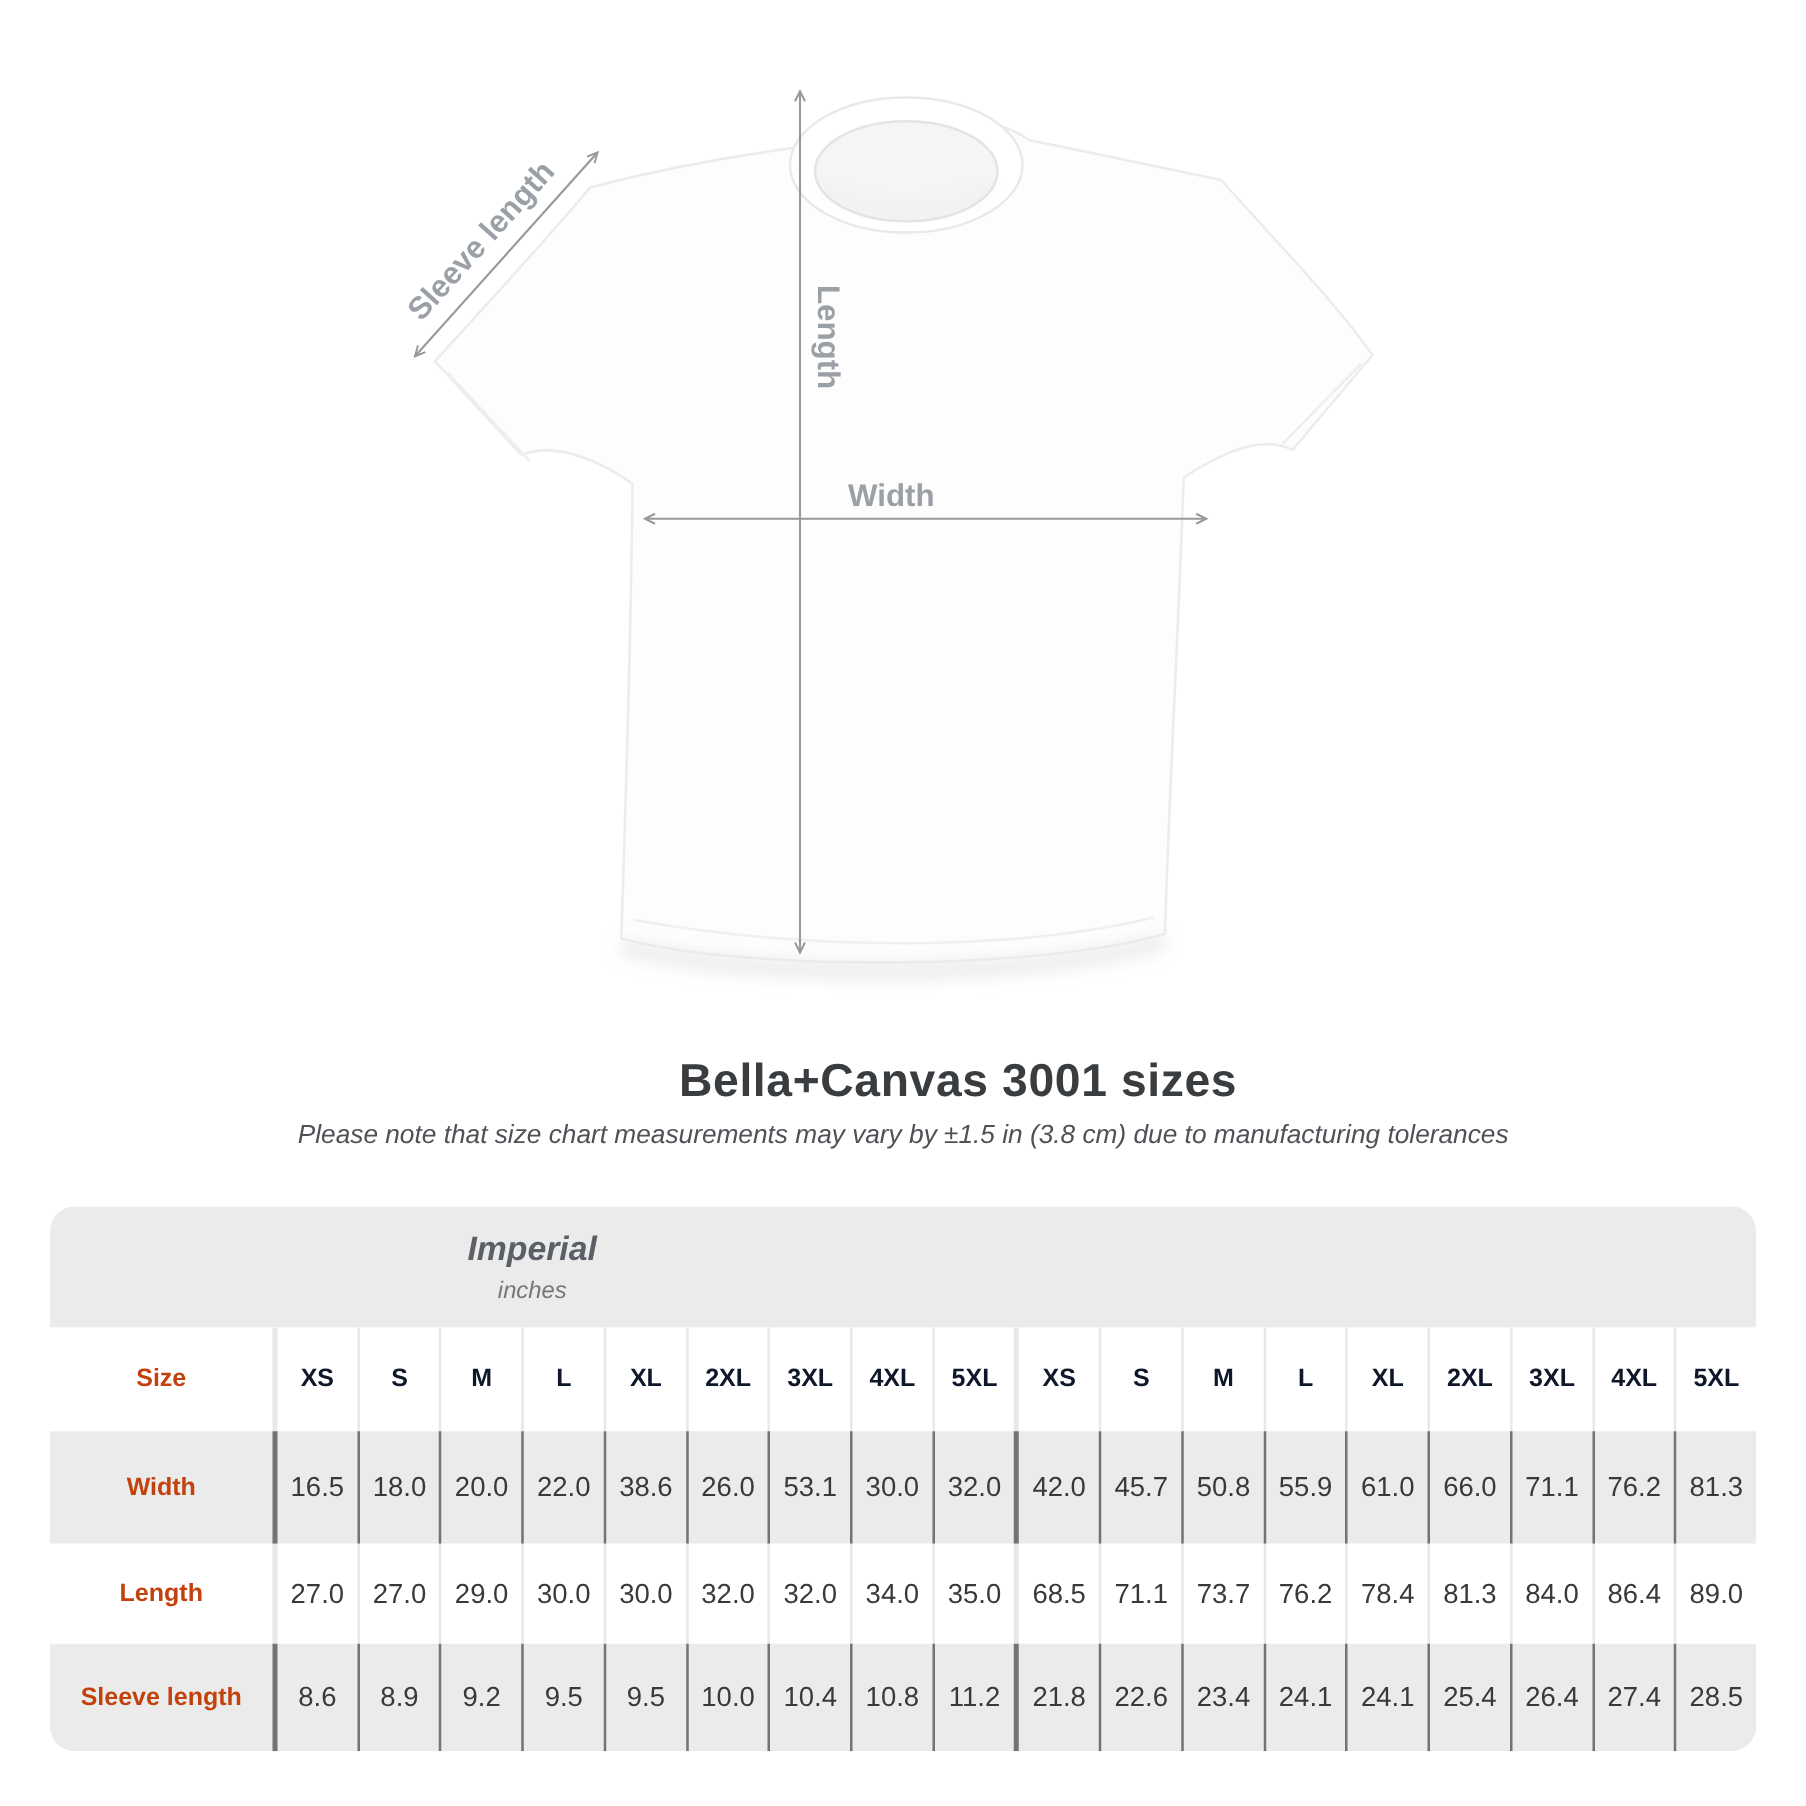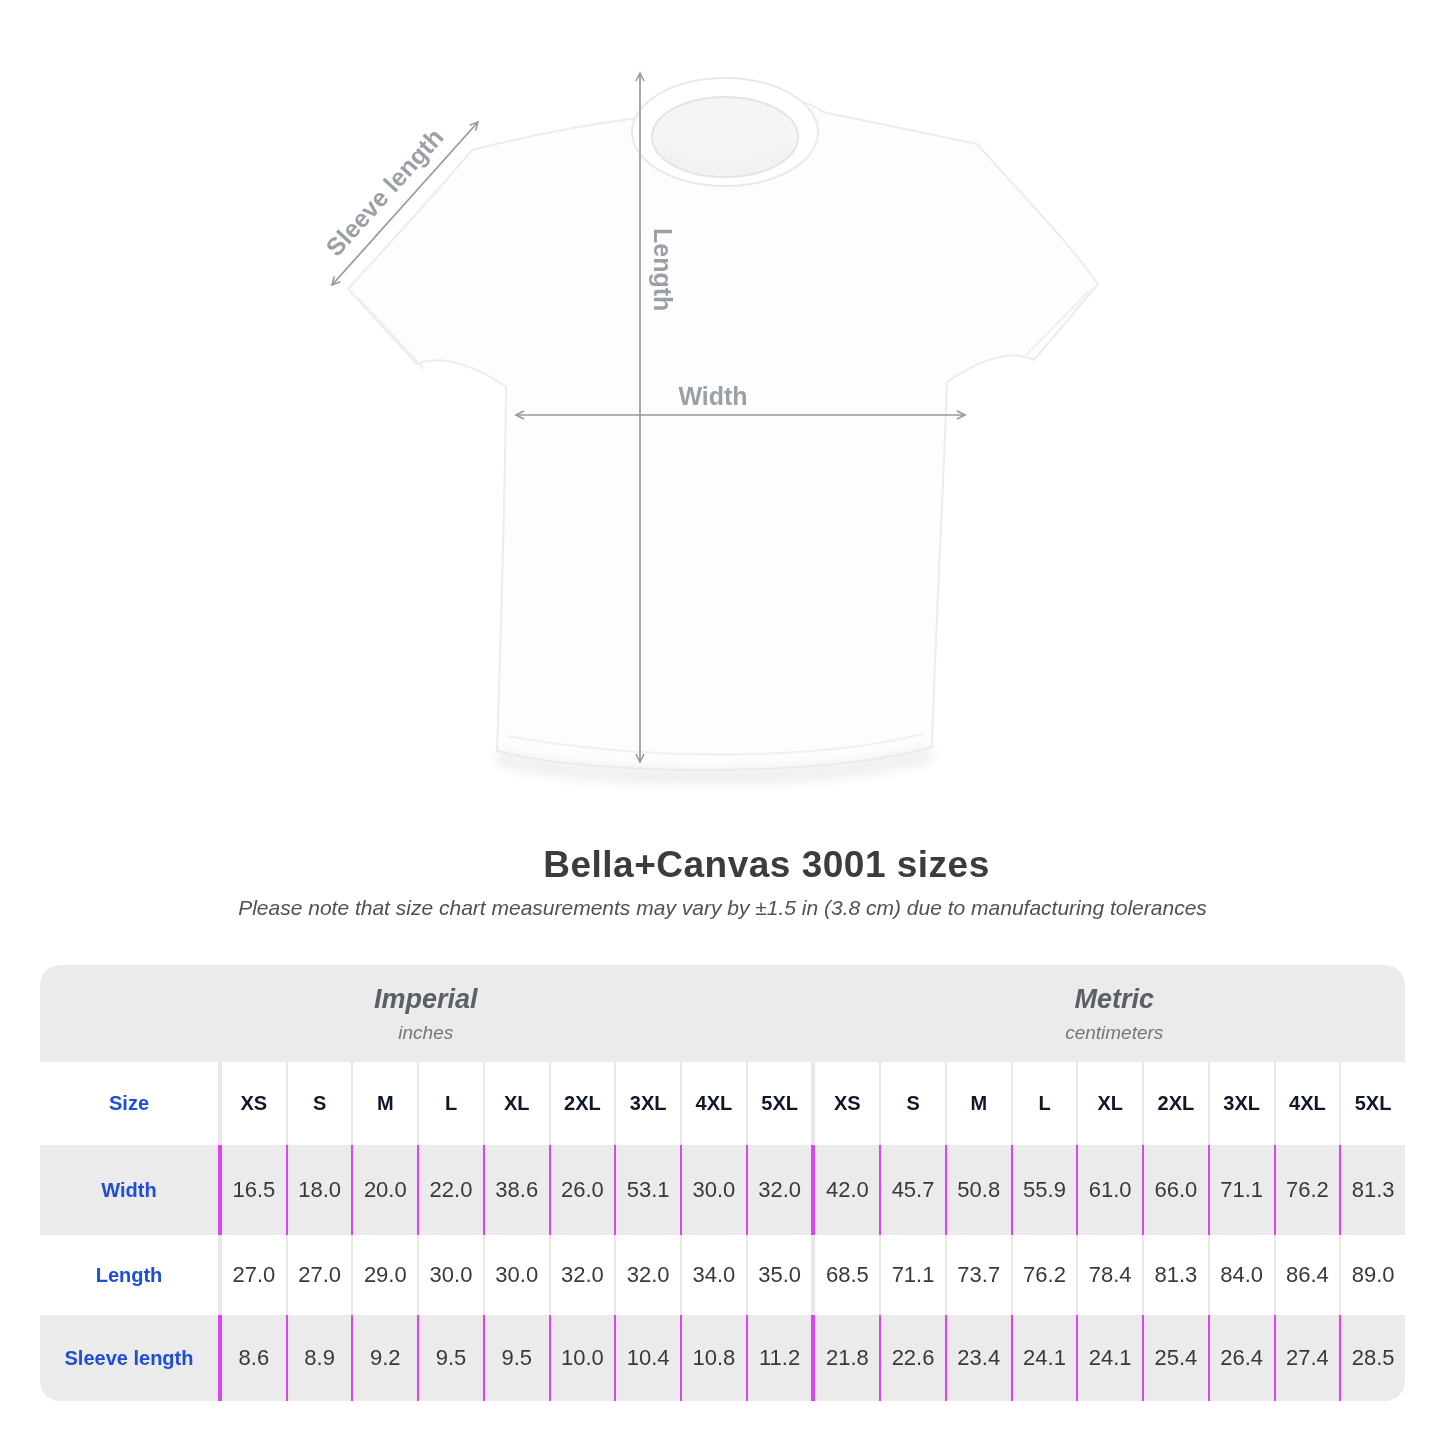--- a/index.html
+++ b/index.html
@@ -26,32 +26,32 @@
   .band{display:flex;height:97px;background:#ebebeb;gap:12px;}
   .band-sec{display:flex;flex-direction:column;align-items:center;justify-content:center;gap:7px;}
   .band-sec.imp{flex:0 0 calc(178px + (100% - 178px)/2);}
   .band-sec.met{flex:1;}
   .band-title{font-size:27px;font-weight:bold;font-style:italic;color:#5b6066;}
   .band-unit{font-size:19px;font-style:italic;color:#73777b;}
   .row{display:flex;}
   .row .c{flex:1;display:flex;align-items:center;justify-content:center;}
   .row .lab{
     flex:0 0 178px;display:flex;align-items:center;justify-content:center;
-    font-size:20px;font-weight:bold;color:#1d4ed8;
+    font-size:20px;font-weight:bold;color:#c2410c;
   }
   .row-size{height:83px;}
   .row-width{height:90px;}
   .row-length{height:80px;}
   .row-sleeve{height:86px;}
   .rw{background:#ffffff;}
   .rg{background:#ebebeb;}
   .c.h{font-size:20px;font-weight:bold;color:#0f172a;}
   .c.n{font-size:22px;color:#37393c;}
   .rw .c{border-left:2px solid #e8e8e8;}
-  .rg .c{border-left:2px solid #d946ef;}
+  .rg .c{border-left:2px solid #737373;}
   .rw .c.s,.rg .c.s{border-left-width:4px;}
   .rw .lab,.rg .lab{border-left:none;}
 </style>
 </head>
 <body>
 
 <div class="canvas">
 
   <svg class="diagram" viewBox="0 0 940 795" width="940" height="795">
     <defs>
@@ -103,24 +103,20 @@
 
   <div class="page-title">Bella+Canvas 3001 sizes</div>
   <div class="page-subtitle">Please note that size chart measurements may vary by ±1.5 in (3.8 cm) due to manufacturing tolerances</div>
 
   <div class="size-table">
 
     <div class="band">
       <div class="band-sec imp">
         <div class="band-title">Imperial</div>
         <div class="band-unit">inches</div>
-      </div>
-      <div class="band-sec met">
-        <div class="band-title">Metric</div>
-        <div class="band-unit">centimeters</div>
       </div>
     </div>
 
     <div class="row rw row-size">
       <div class="c lab">Size</div>
       <div class="c h s">XS</div>
       <div class="c h">S</div>
       <div class="c h">M</div>
       <div class="c h">L</div>
       <div class="c h">XL</div>

